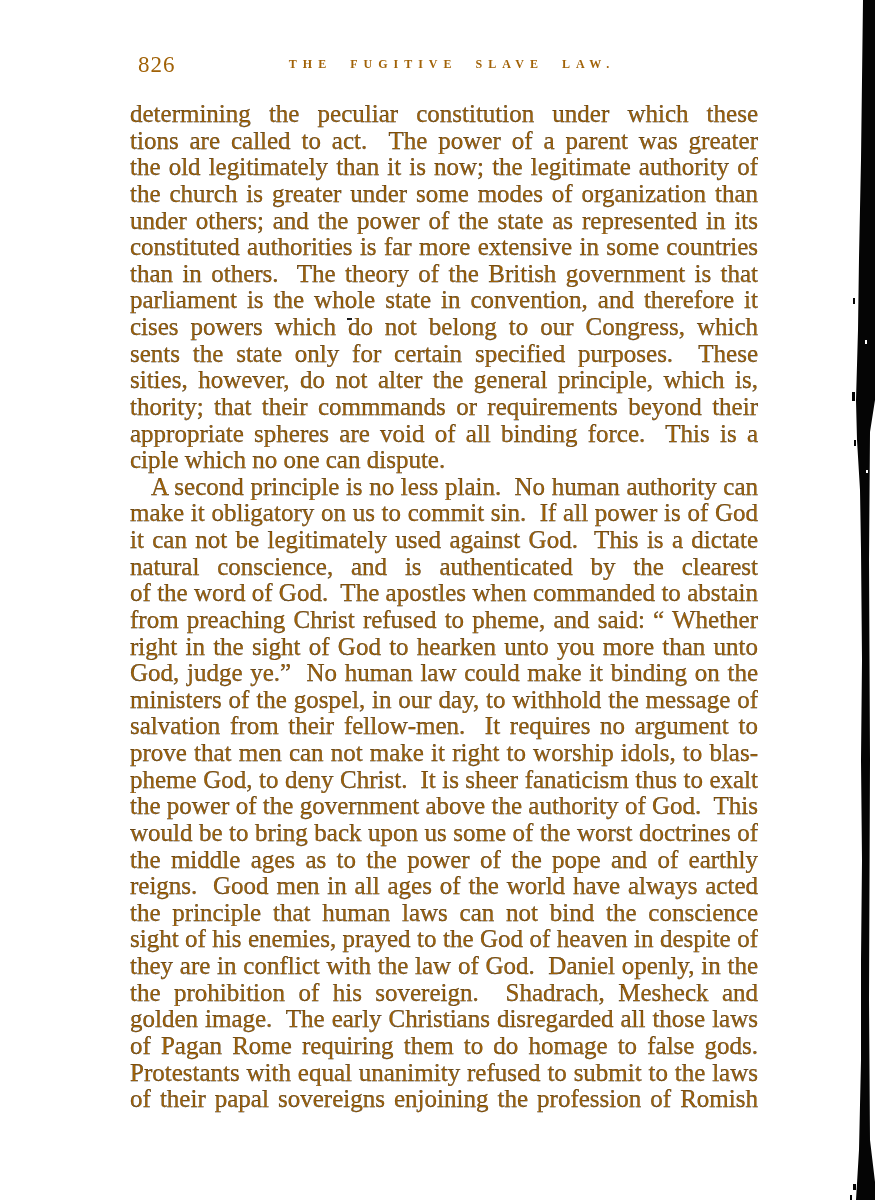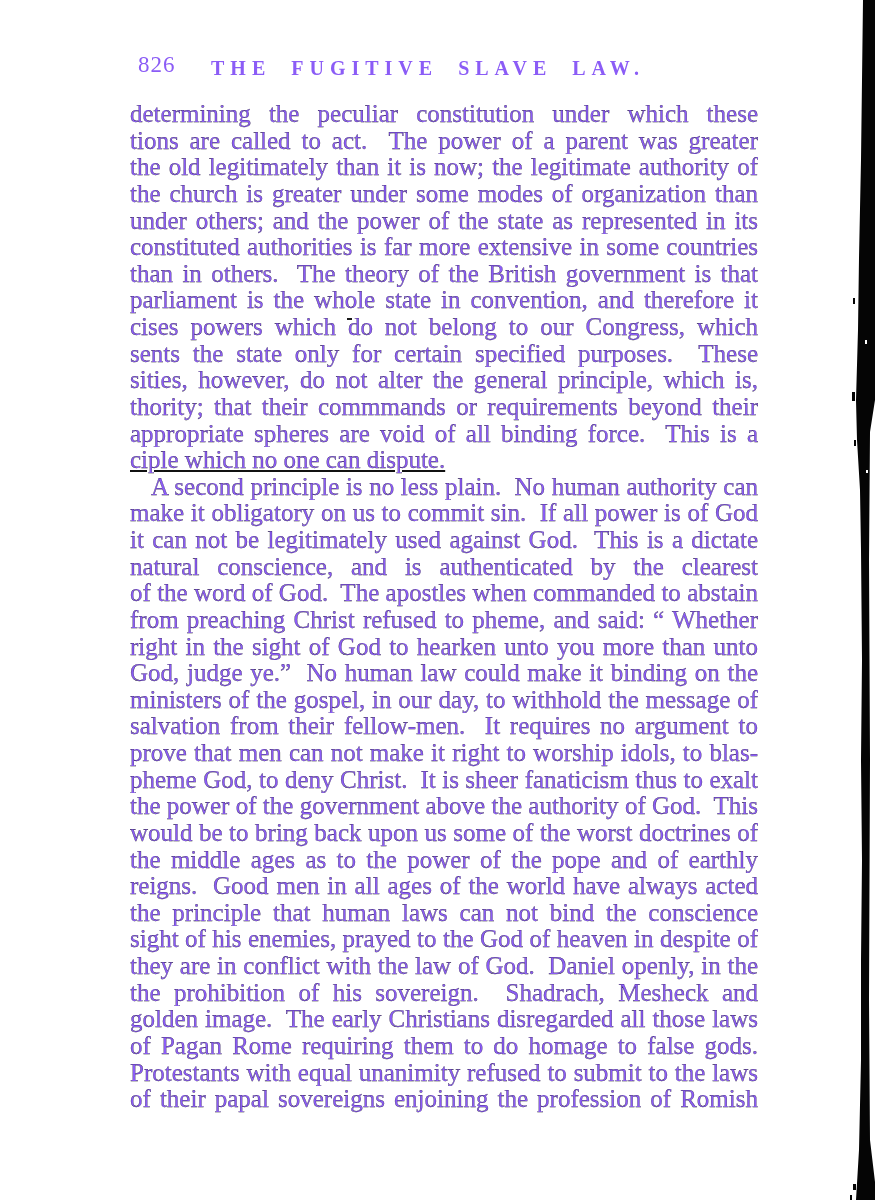--- a/index.html
+++ b/index.html
@@ -3,36 +3,36 @@
 <meta charset="utf-8">
 <style>
   html, body { margin: 0; padding: 0; background: #ffffff; }
   .page {
     position: relative;
     width: 875px;
     height: 1200px;
     background: #ffffff;
     overflow: hidden;
     font-family: "Liberation Serif", "DejaVu Serif", serif;
-    color: #8b5cf6;
+    color: #a16207;
   }
   .page-number {
     position: absolute;
     left: 138px;
     top: 52px;
     font-size: 23px;
     letter-spacing: 1px;
   }
   .running-head {
     position: absolute;
-    left: 114px;
+    left: 138px;
     top: 57px;
     width: 628px;
     text-align: center;
-    font-size: 20px;
+    font-size: 12px;
     font-weight: bold;
     letter-spacing: 6px;
     word-spacing: 9px;
     white-space: nowrap;
   }
   .body-text {
     position: absolute;
     left: 130px;
     top: 101px;
     width: 628px;
@@ -40,21 +40,21 @@
   .line {
     height: 26.64px;
     line-height: 26.64px;
     font-size: 25px;
     text-align: justify;
     text-align-last: justify;
     white-space: pre-wrap;
     overflow: hidden;
     -webkit-text-stroke: 0.25px #111;
   }
-  .line.no-justify { text-align-last: left; text-decoration: underline; }
+  .line.no-justify { text-align-last: left; }
   .line.indent { text-indent: 21px; }
   .binding-shadow {
     position: absolute;
     top: 0; left: 0;
     width: 875px; height: 1200px;
     pointer-events: none;
   }
   .artifact {
     position: absolute;
     background: #1a1a1a;

